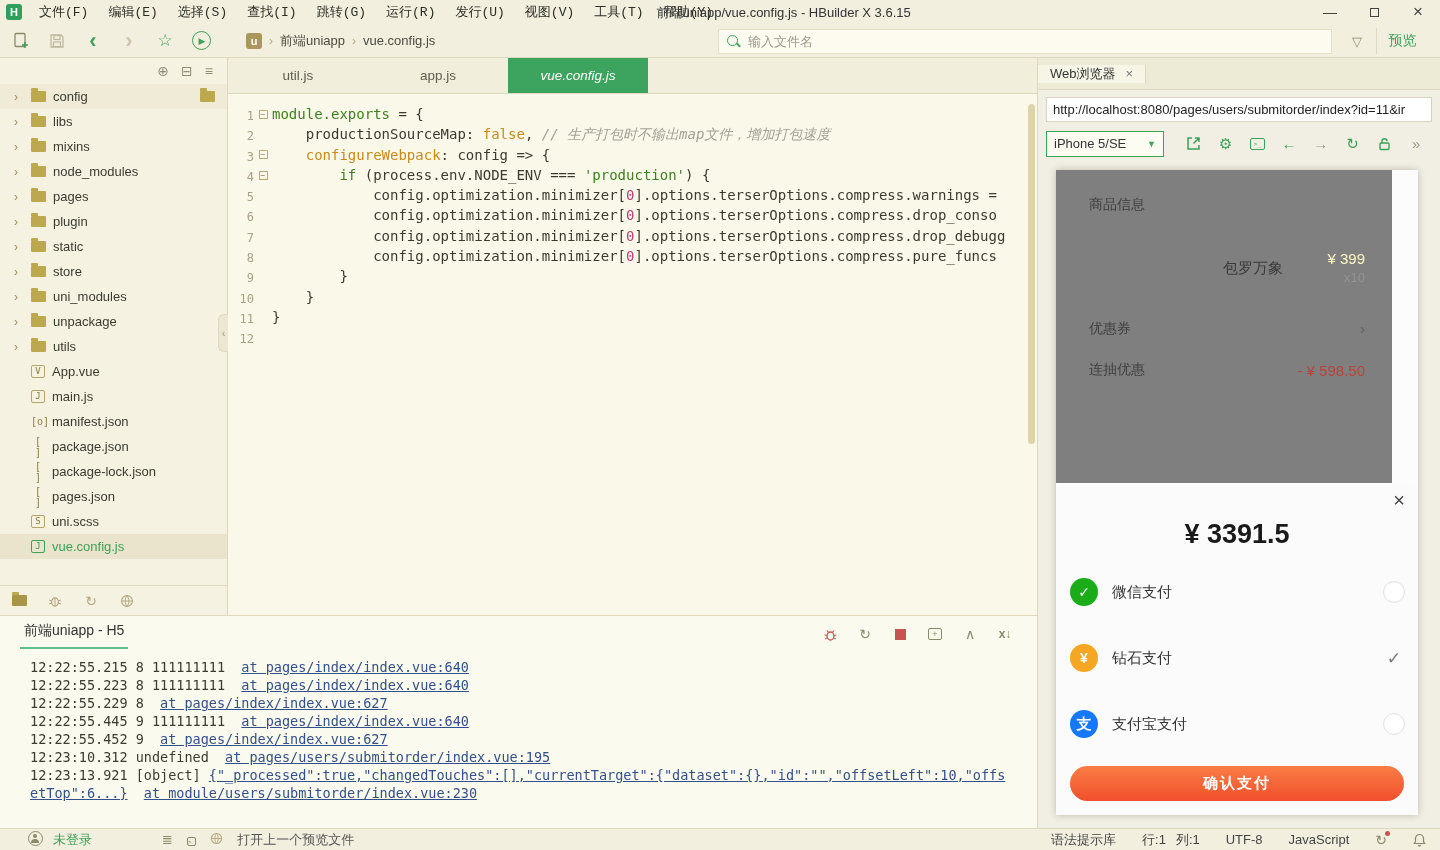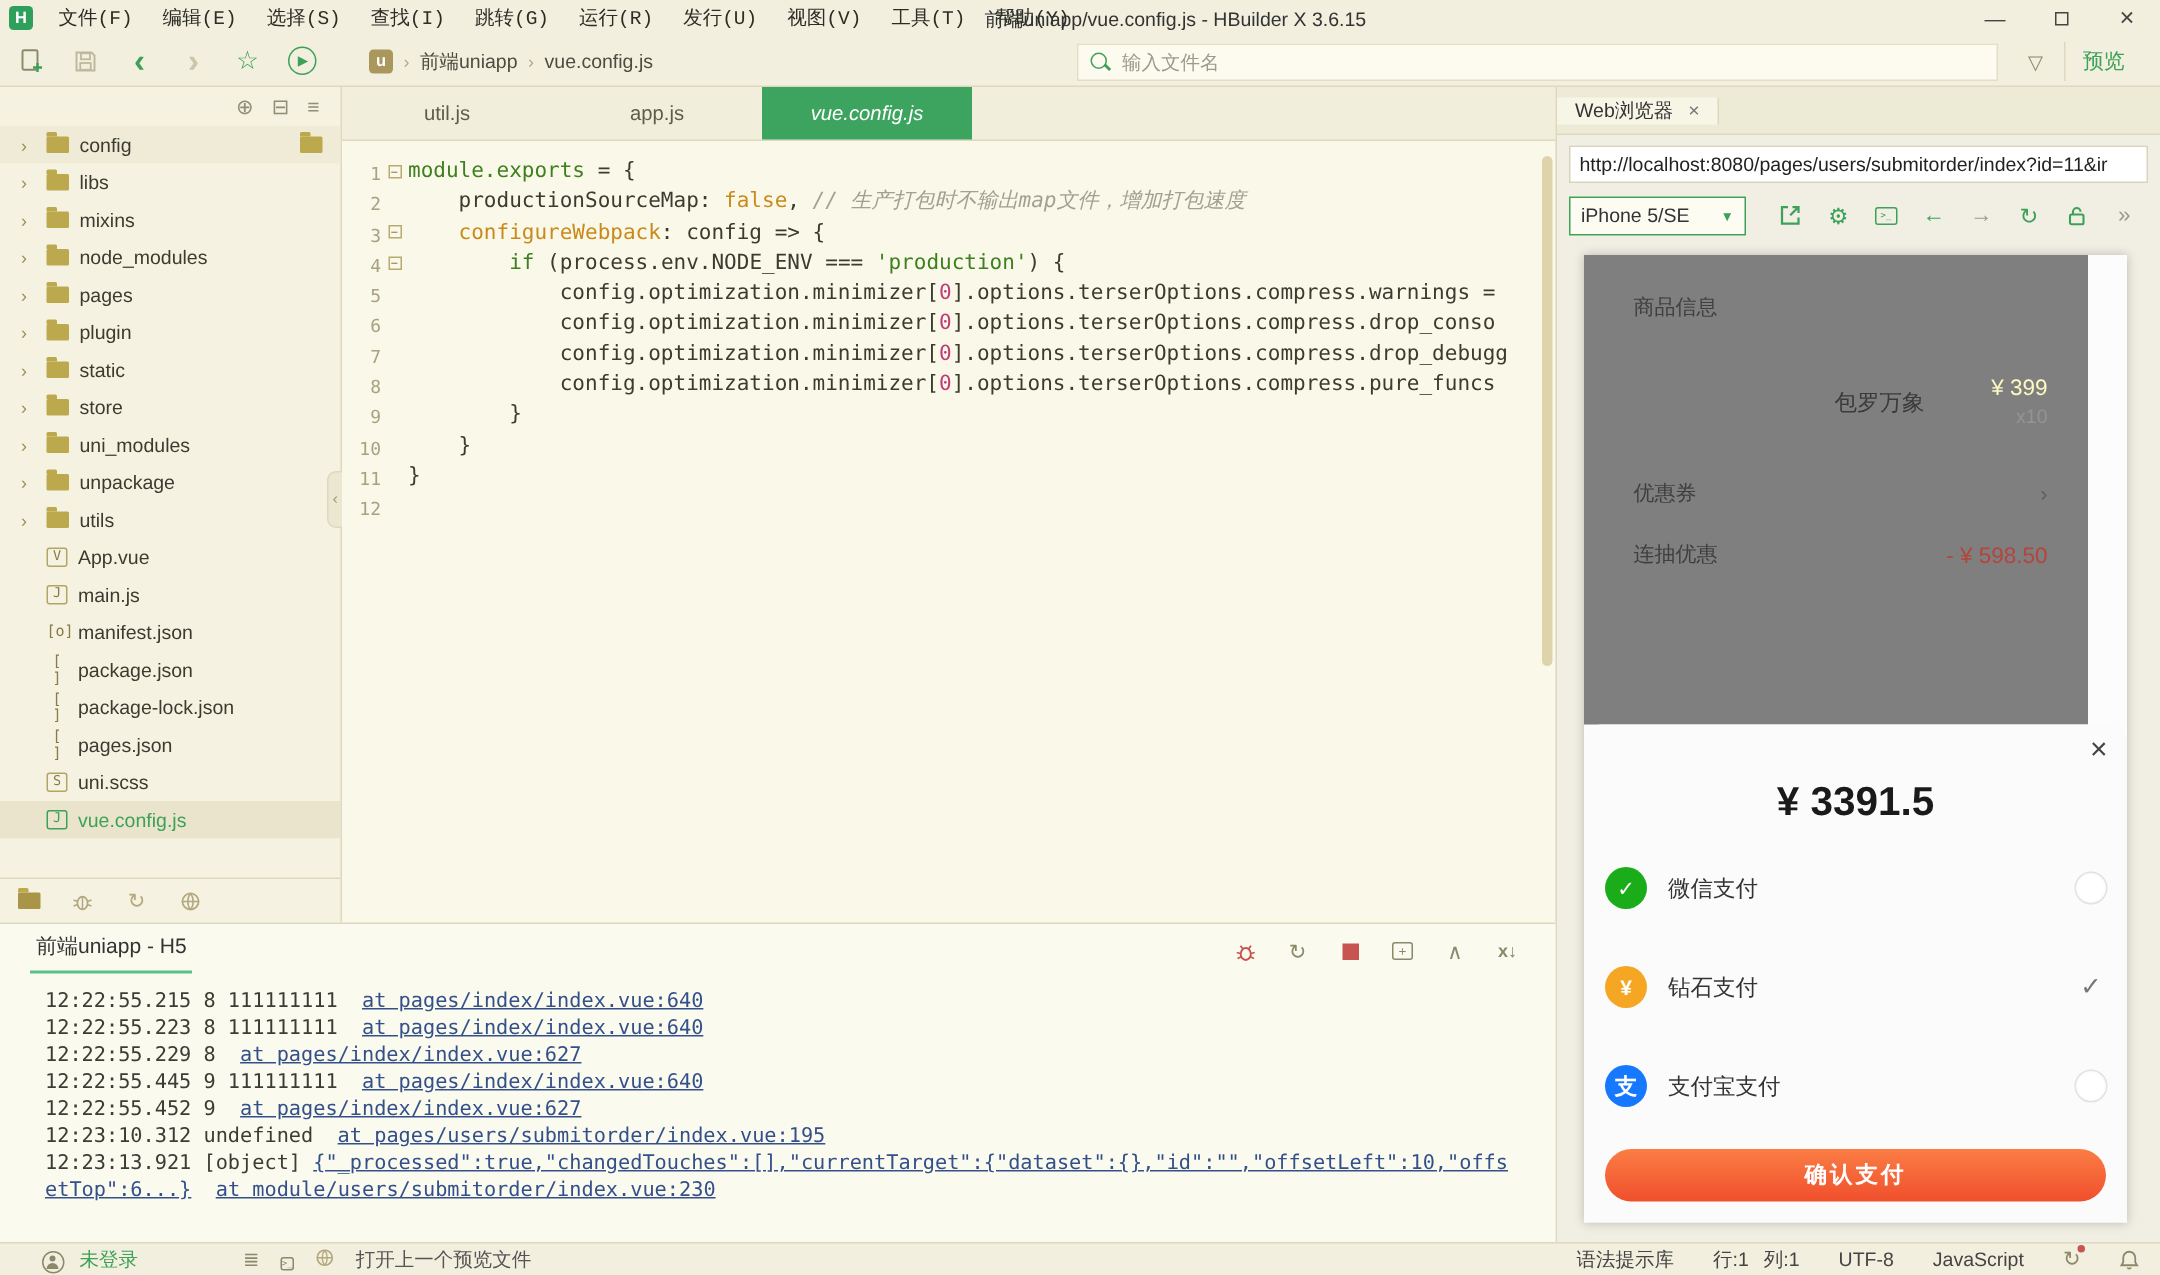--- a/index.html
+++ b/index.html
@@ -121,21 +121,21 @@
   .con-ic{width:16px;height:16px;display:flex;align-items:center;justify-content:center;font-size:14px;color:#8a8a6a;}
   .stop-sq{width:11px;height:11px;background:#c75450;}
   .newcon{width:14px;height:12px;border:1.2px solid #8a8a6a;border-radius:2px;font-size:9px;line-height:10px;text-align:center;color:#8a8a6a;}
   .clear-x{font-size:12px;color:#8a8a6a;font-weight:bold;}
   .logs{padding:6px 0 0 30px;font-family:"DejaVu Sans Mono",monospace;font-size:13.5px;line-height:18px;color:#3c3c34;width:1010px;}
   .log-line{white-space:pre-wrap;word-break:break-all;}
   .log-link{color:var(--link);text-decoration:underline;}
 
   
   .statusbar{position:absolute;left:0;top:828px;width:1440px;height:22px;background:var(--cream);border-top:1px solid var(--border);display:flex;align-items:center;font-size:13px;color:#555;}
-  .sb-left{display:flex;align-items:flex-end;gap:10px;margin-left:28px;}
+  .sb-left{display:flex;align-items:flex-start;gap:10px;margin-left:28px;}
   .person{width:15px;height:15px;border:1.2px solid #8a8a6a;border-radius:50%;position:relative;}
   .person::before{content:"";position:absolute;left:4.2px;top:2.5px;width:4px;height:4px;border-radius:50%;background:#8a8a6a;}
   .person::after{content:"";position:absolute;left:2.2px;top:7.5px;width:8px;height:4px;border-radius:4px 4px 0 0;background:#8a8a6a;}
   .login{color:var(--green);}
   .sb-ics{display:flex;gap:14px;margin-left:60px;align-items:center;color:#8a8a6a;font-size:13px;}
   .sb-right{position:absolute;right:14px;display:flex;align-items:center;gap:26px;color:#444;}
   .upd{position:relative;color:#8a8a6a;font-size:14px;}
   .upd::after{content:"";position:absolute;right:-3px;top:-1px;width:5px;height:5px;border-radius:50%;background:#c75450;}
   .bellsvg{display:block;}
 </style>

